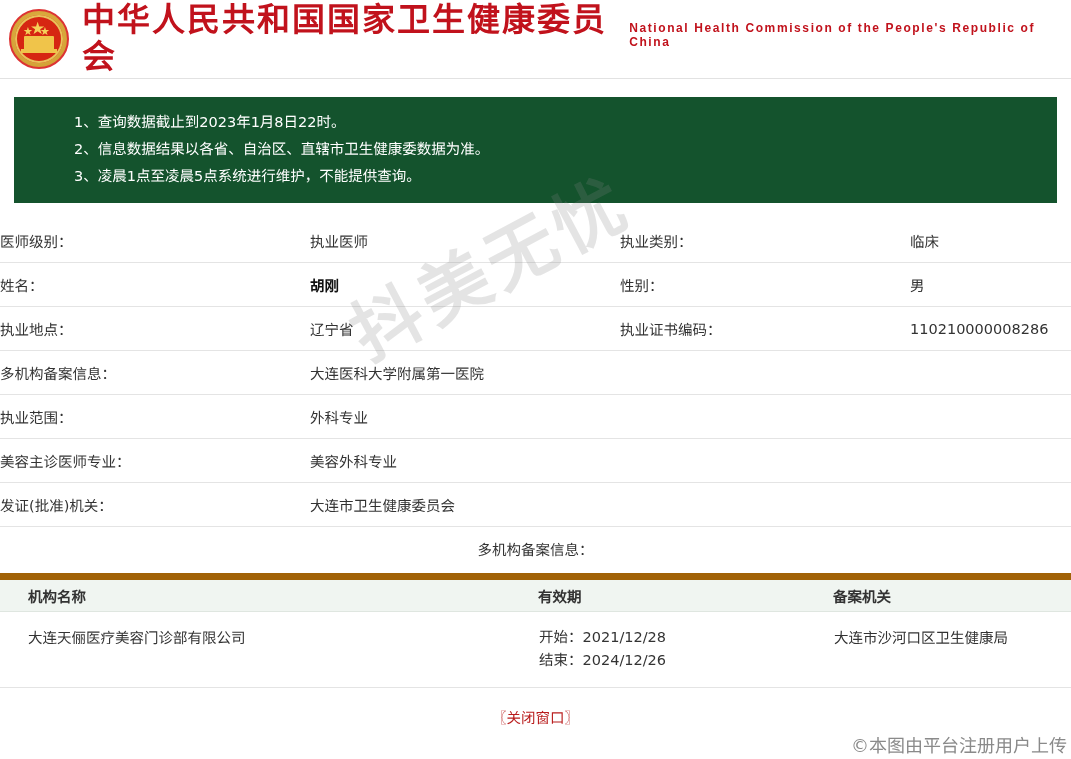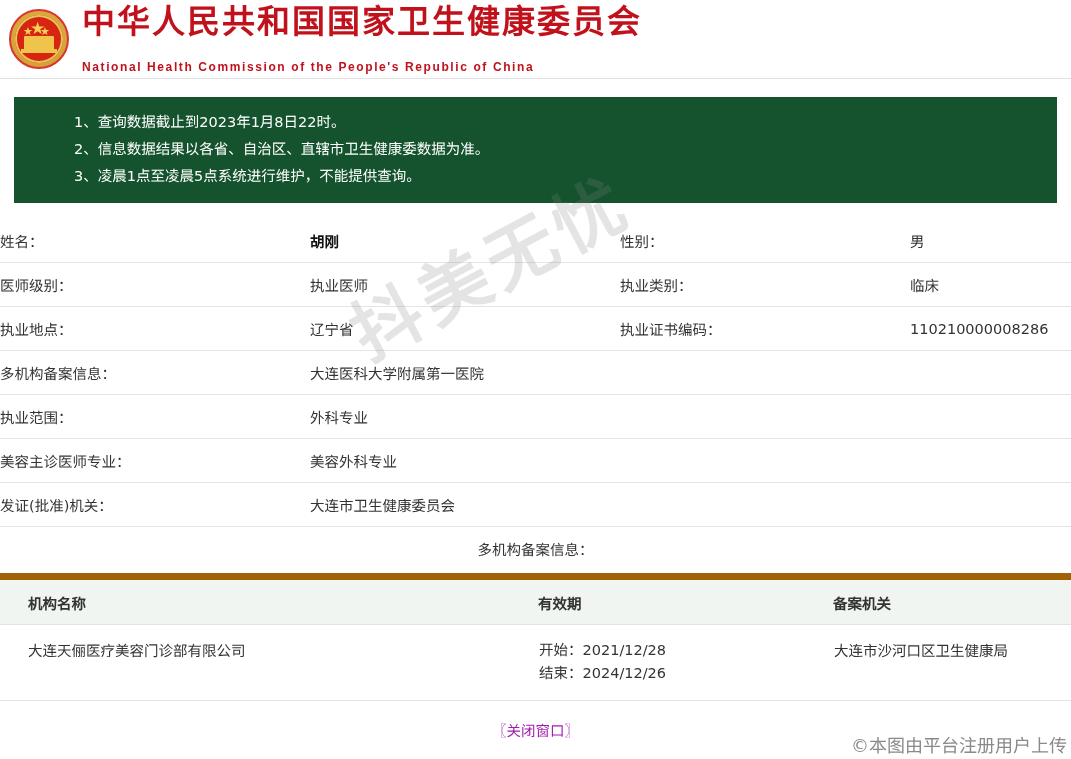--- a/index.html
+++ b/index.html
@@ -70,21 +70,21 @@
   }
   .emblem .gate:after {
     content: "";
     position: absolute;
     left: -3px; top: 13px;
     width: 36px; height: 4px;
     background: #f0c44a;
   }
   .titleblock {
     display: flex;
-    flex-direction: column;
+    flex-direction: row;
     justify-content: center;
   }
   .title-cn {
     color: #c1121c;
     font-size: 33px;
     font-weight: bold;
     letter-spacing: 2px;
     line-height: 1.12;
     font-family: "DejaVu Sans", "Liberation Sans", sans-serif;
   }
@@ -158,21 +158,21 @@
     width: 100%;
     border-collapse: collapse;
     table-layout: fixed;
   }
   table.filing th {
     background: #f0f5f1;
     text-align: left;
     font-weight: bold;
     font-size: 14.5px;
     color: #333;
-    height: 44px;
+    height: 31px;
     border-bottom: 1px solid #dfe6e0;
     padding: 0;
   }
   table.filing th.c1 { width: 510px; padding-left: 28px; }
   table.filing th.c2 { width: 295px; }
   table.filing th.c3 { }
   table.filing td {
     font-size: 14.5px;
     color: #333;
     vertical-align: top;
@@ -185,21 +185,21 @@
   table.filing td.c2 { line-height: 1.55; }
   table.filing td.c3 { }
 
   
   .footer {
     text-align: center;
     font-size: 14.5px;
     color: #333;
     padding-top: 18px;
   }
-  .footer a { color: #a21caf; text-decoration: none; }
+  .footer a { color: #b91c1c; text-decoration: none; }
 
   
   .wm-diag {
     position: absolute;
     left: 330px;
     top: 290px;
     font-size: 70px;
     font-weight: bold;
     color: rgba(130,130,130,0.22);
     transform: rotate(-28deg);
@@ -246,30 +246,30 @@
     <div>1、查询数据截止到2023年1月8日22时。</div>
     <div>2、信息数据结果以各省、自治区、直辖市卫生健康委数据为准。</div>
     <div>3、凌晨1点至凌晨5点系统进行维护，不能提供查询。</div>
   </div>
 </div>
 
 <div class="table-wrap">
   <table class="info">
     <tbody>
         <tr>
+      <td class="lbl">医师级别：</td>
+      <td class="val">执业医师</td>
+      <td class="lbl2">执业类别：</td>
+      <td class="val2">临床</td>
+    </tr>
+    <tr>
       <td class="lbl">姓名：</td>
       <td class="val"><strong>胡刚</strong></td>
       <td class="lbl2">性别：</td>
       <td class="val2">男</td>
-    </tr>
-    <tr>
-      <td class="lbl">医师级别：</td>
-      <td class="val">执业医师</td>
-      <td class="lbl2">执业类别：</td>
-      <td class="val2">临床</td>
     </tr>
     <tr>
       <td class="lbl">执业地点：</td>
       <td class="val">辽宁省</td>
       <td class="lbl2">执业证书编码：</td>
       <td class="val2">110210000008286</td>
     </tr>
     <tr>
       <td class="lbl">多机构备案信息：</td>
       <td class="val val-wide" colspan="3">大连医科大学附属第一医院</td>

